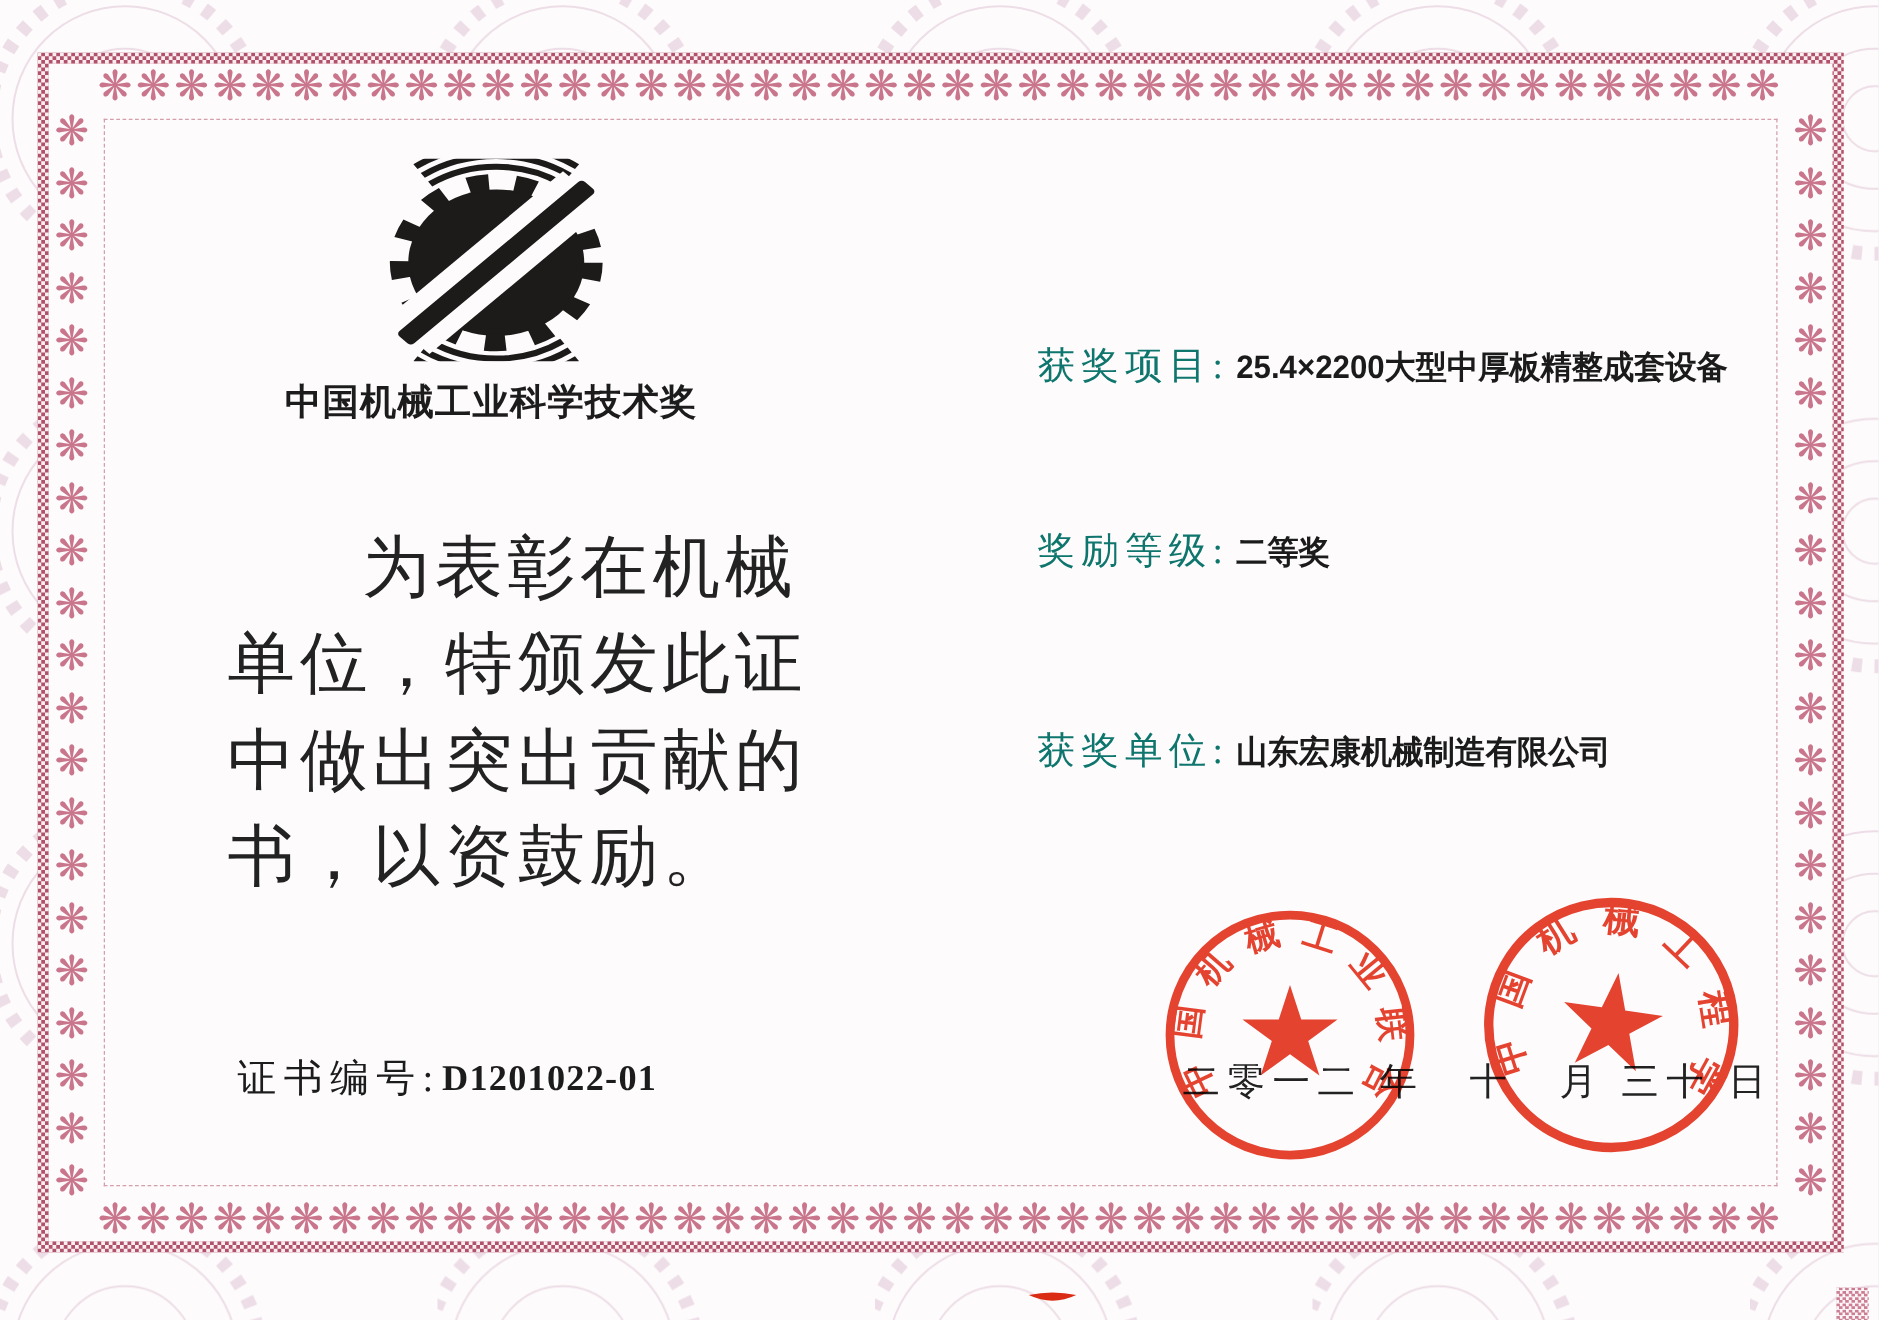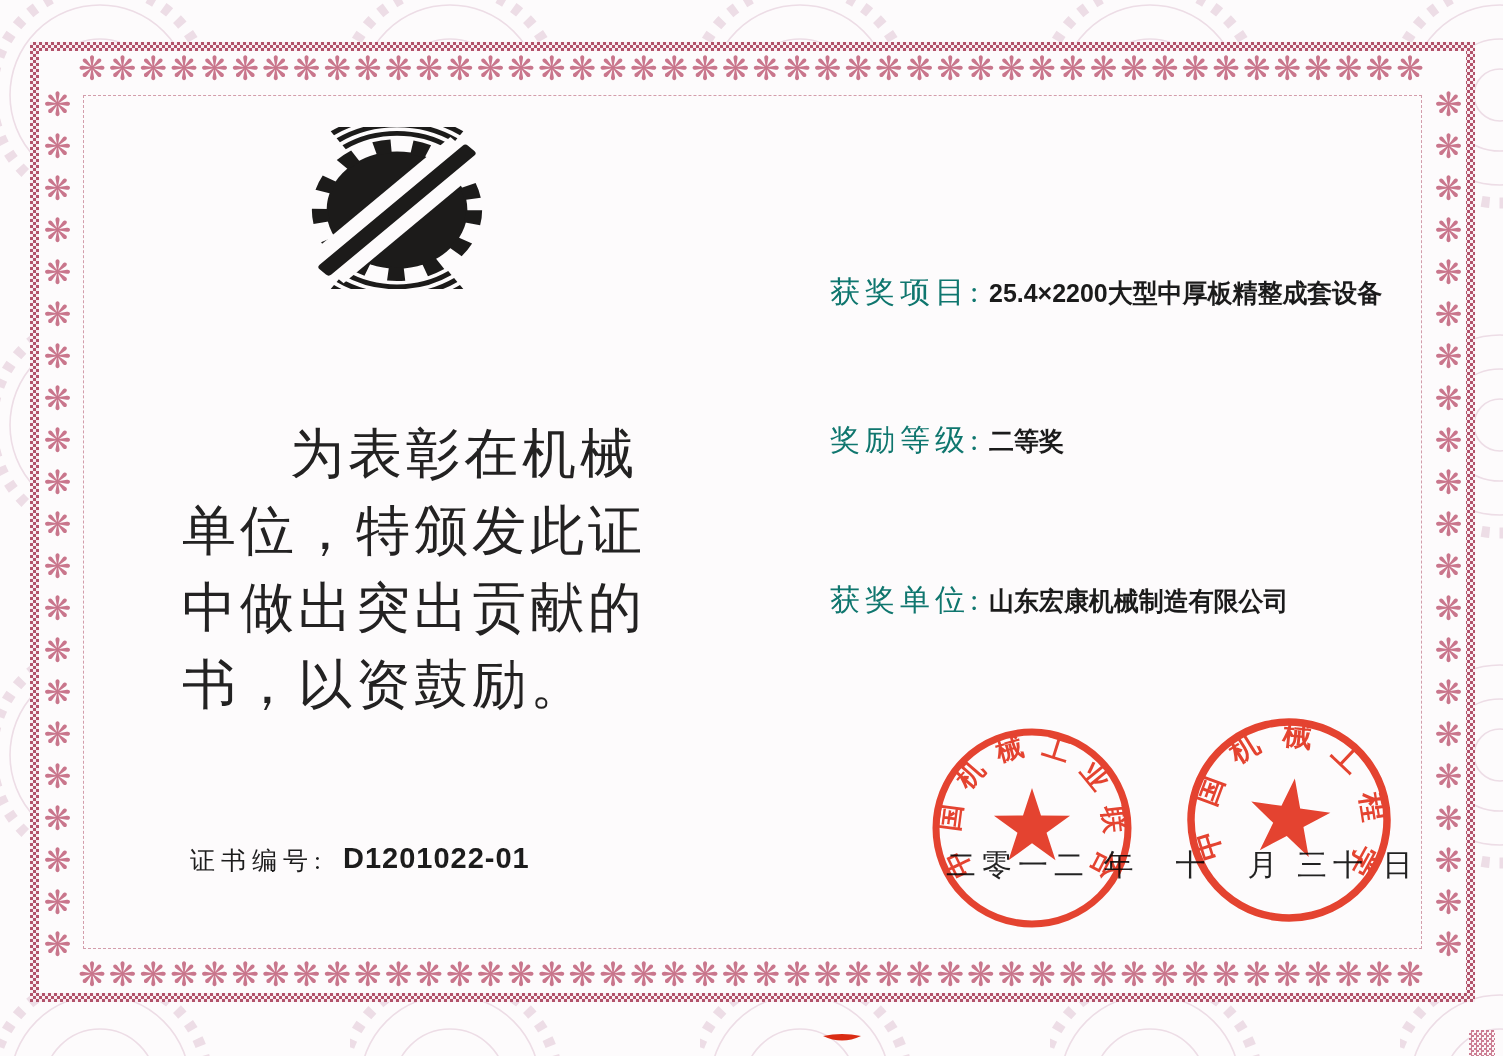--- a/index.html
+++ b/index.html
@@ -24,23 +24,23 @@
   .content{position:absolute;inset:0;z-index:3;}
   .emblem{position:absolute;left:301px;top:127px;}
   .award-title{position:absolute;left:210px;top:302px;width:366px;text-align:center;
         font-family:"Liberation Sans", sans-serif;font-size:29px;font-weight:600;
         letter-spacing:1px;color:#1d1c1c;}
   .body-text{position:absolute;left:182px;top:380px;width:500px;
         font-size:54px;letter-spacing:4px;color:#232222;}
   .body-text .line{height:77px;line-height:77px;white-space:nowrap;}
   .body-text .line.first{text-indent:108px;margin-top:36px;}
   .certno{position:absolute;left:190px;top:842px;white-space:nowrap;}
-  .certno .lbl{font-size:25px;letter-spacing:6px;}
-  .certno .val{font-family:Liberation Sans, sans-serif;font-weight:bold;font-size:29px;
-        letter-spacing:1px;margin-left:16px;vertical-align:1px;}
+  .certno .lbl{font-size:31px;letter-spacing:6px;}
+  .certno .val{font-family:Liberation Serif, serif;font-weight:bold;font-size:29px;
+        letter-spacing:1px;margin-left:1px;vertical-align:1px;}
   .field{position:absolute;white-space:nowrap;}
   .field .lbl{font-size:30px;letter-spacing:5px;color:#0f766e;}
   .field .val{font-family:"Liberation Sans", sans-serif;font-weight:bold;font-size:26px;
         letter-spacing:0;color:#1b1b1b;margin-left:6px;display:inline-block;transform:scaleX(.96);transform-origin:left;}
   .field-1{left:830px;top:272px;}
   .field-2{left:830px;top:420px;}
   .field-3{left:830px;top:580px;text-align:right;}
   .date-line{position:absolute;left:946px;top:845px;font-size:30px;letter-spacing:6px;
         color:#222;white-space:nowrap;z-index:4;}
   .seal{position:absolute;z-index:5;mix-blend-mode:multiply;opacity:.93;}
@@ -98,20 +98,21 @@
         <path d="M 49.5 172.1 A 88 88 0 0 0 150.5 172.1"></path>
       </g>
       <circle cx="100" cy="100" r="55" fill="#1c1b1a"></circle>
       <circle cx="100" cy="100" r="60" fill="none" stroke="#1c1b1a" stroke-width="13" stroke-dasharray="13 16.4"></circle>
       <g transform="rotate(-45 100 100)">
         <rect x="22" y="81" width="156" height="38" fill="#fdfbfc"></rect>
         <rect x="18" y="93.5" width="164" height="13" rx="3" fill="#1c1b1a"></rect>
       </g>
     </svg>
 
+    <div class="award-title">中国机械工业科学技术奖</div>
 
     <div class="body-text">
       <div class="line first">为表彰在机械</div>
       <div class="line">单位，特颁发此证</div>
       <div class="line">中做出突出贡献的</div>
       <div class="line">书，以资鼓励。</div>
     </div>
 
     <div class="certno">
       <span class="lbl">证书编号:</span><span class="val">D1201022-01</span>

